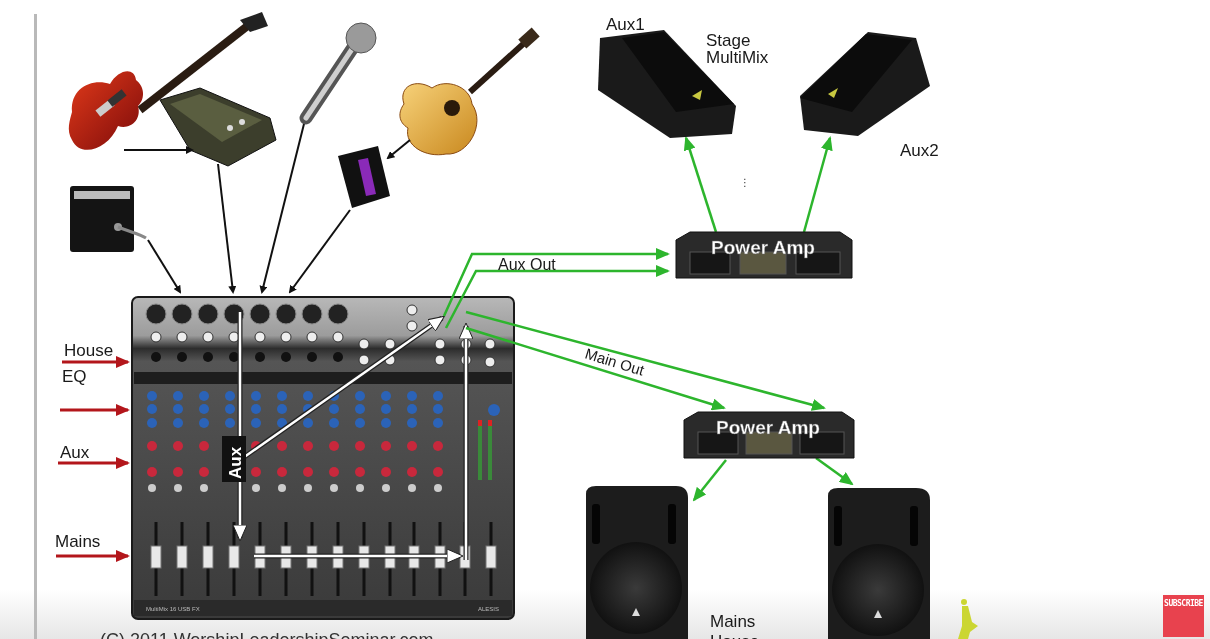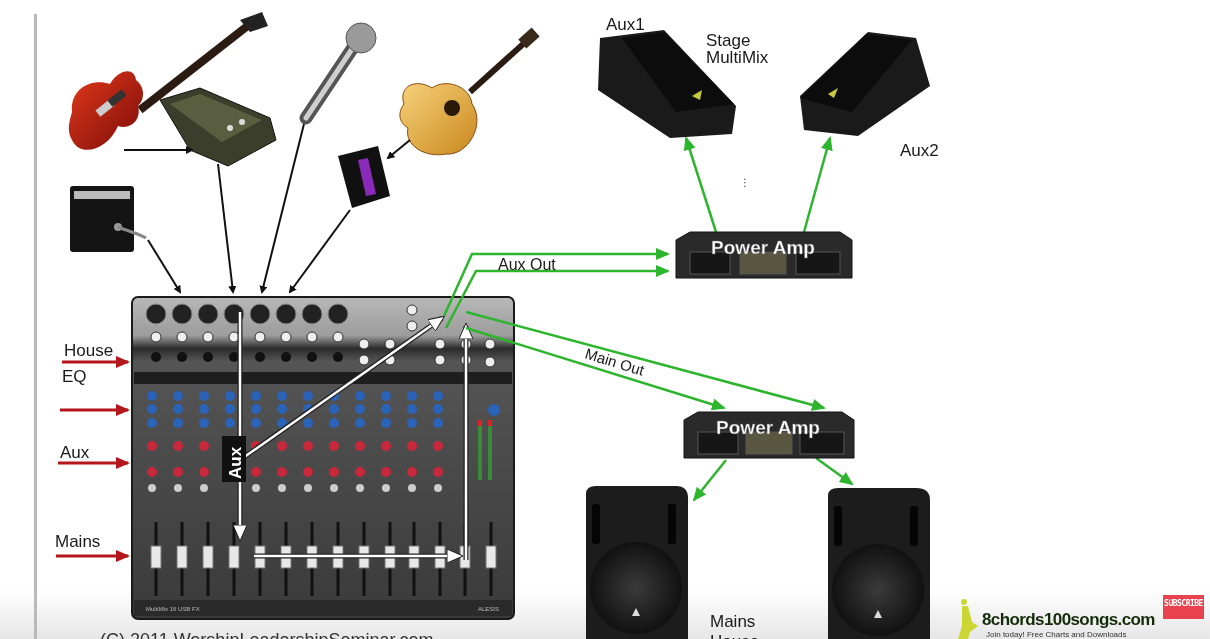--- a/index.html
+++ b/index.html
@@ -11,21 +11,21 @@
   .stage { position: absolute; left: 0; top: 0; width: 1210px; height: 639px; }
   .bottom-fade {
     position: absolute; left: 0; top: 590px; width: 1210px; height: 49px;
     background: linear-gradient(#ffffff, #e6e6e6);
   }
   .left-rule { position: absolute; left: 34px; top: 14px; width: 3px; height: 625px; background: #b9b9b9; }
   svg text { font-family: "Liberation Sans", "DejaVu Sans", sans-serif; }
   .lbl { position: absolute; color: #1a1a1a; font-size: 17px; line-height: 17px; white-space: nowrap; }
   .lbl-center { text-align: left; }
   .subscribe {
-    position: absolute; left: 1163px; top: 595px; width: 41px; height: 24px;
+    position: absolute; left: 1163px; top: 595px; width: 41px; height: 42px;
     background: #e8424e; color: #fff; text-align: center;
     font-family: "DejaVu Sans Mono", monospace; font-weight: bold;
   }
   .subscribe .s1 { font-size: 8px; line-height: 12px; padding-top: 3px; letter-spacing: -0.5px; }
   .subscribe .s2 { font-size: 17px; line-height: 18px; margin-top: 32px; }
   .brand { position: absolute; left: 982px; top: 610px; white-space: nowrap; }
   .brand .name { font-weight: bold; font-size: 17px; color: #142c0a; letter-spacing: -0.6px; }
   .brand .tag { font-size: 8px; color: #333; margin-left: 4px; }
   .copyright { position: absolute; left: 100px; top: 630px; font-size: 18px; color: #333; white-space: nowrap; }
 </style>
@@ -383,22 +383,18 @@
   <div class="lbl" style="left:60px; top:444px;">Aux</div>
   <div class="lbl" style="left:55px; top:533px;">Mains</div>
 
   <div class="lbl lbl-center" style="left:710px; top:612px; width:100px; line-height:20px;">
     <div>Mains</div>
     <div>House</div>
   </div>
 
   <div class="copyright">(C) 2011 WorshipLeadershipSeminar.com</div>
 
-  <div class="brand">
-    <div class="name">8chords100songs.com</div>
-    <div class="tag">Join today!  Free Charts and Downloads</div>
-  </div>
 
   <div class="subscribe">
     <div class="s1">SUBSCRIBE</div>
     <div class="s2">NOW</div>
   </div>
 </div>
 
 </body></html>

